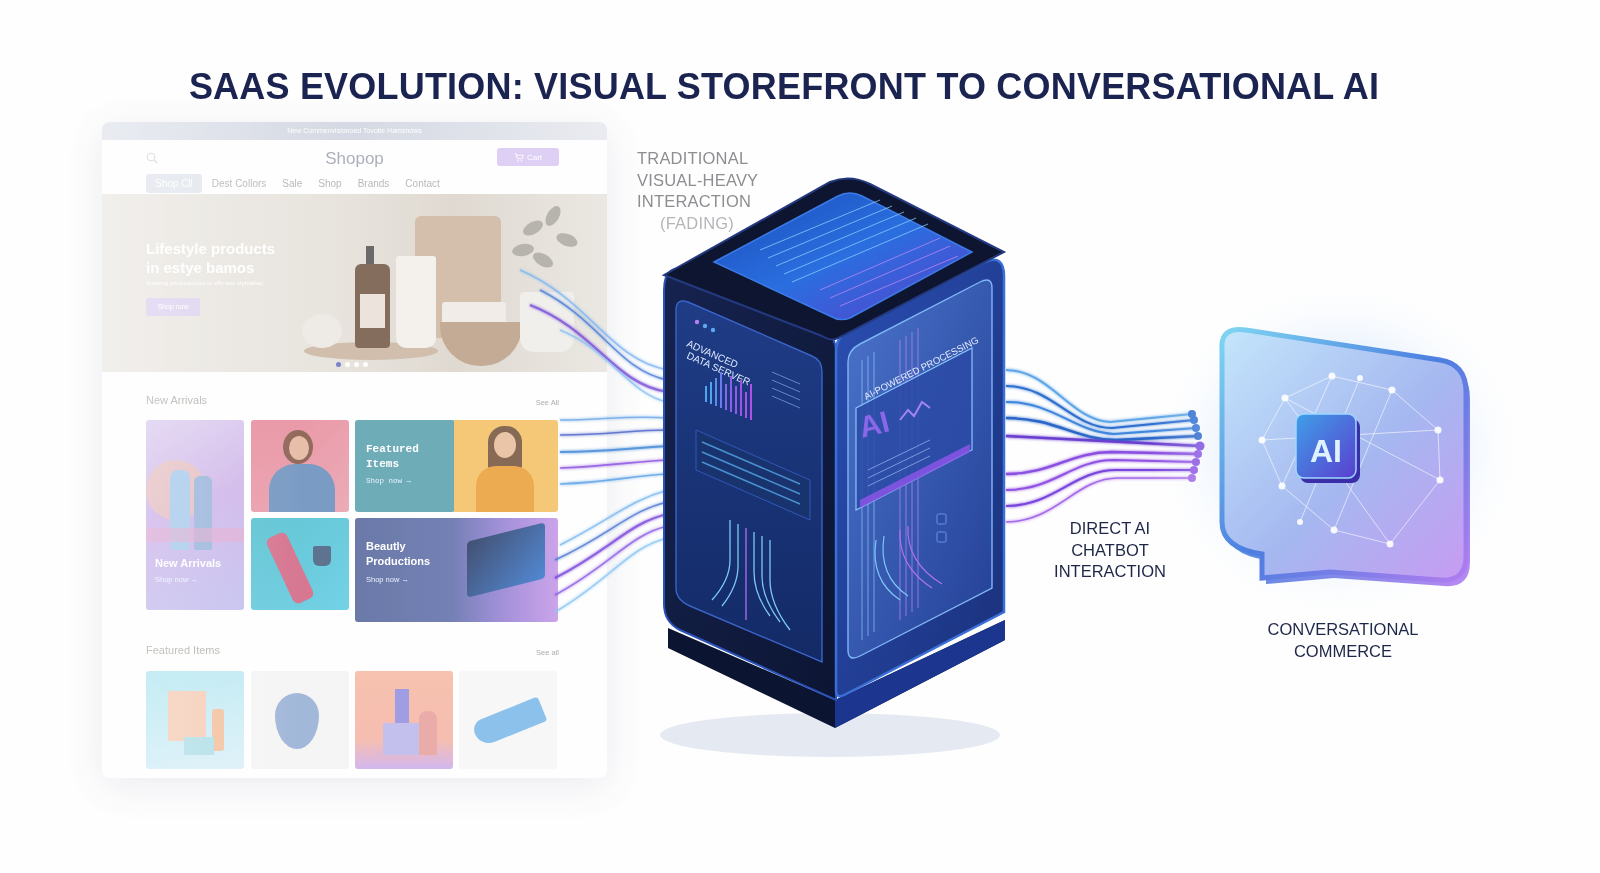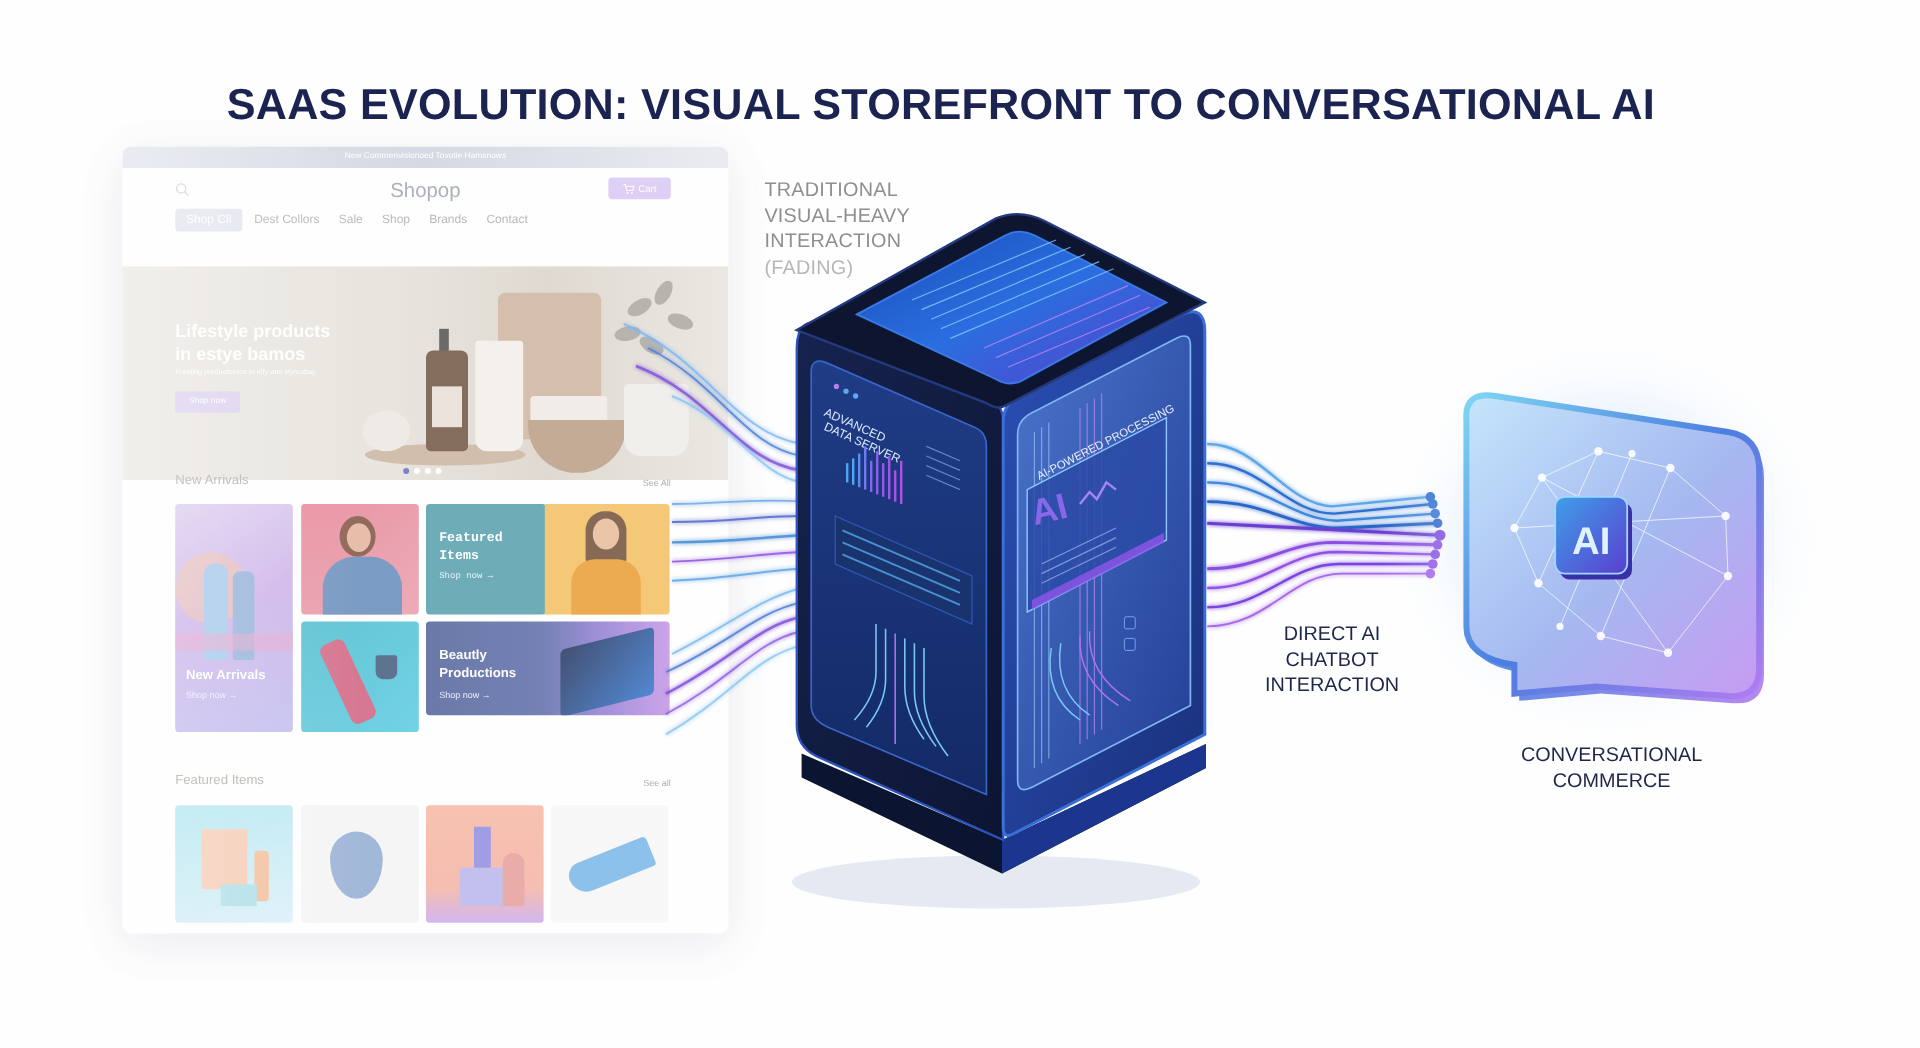--- a/index.html
+++ b/index.html
@@ -8,26 +8,26 @@
 
   .main-title { position: absolute; top: 66px; left: 0; width: 1568px; text-align: center; font-size: 36px; font-weight: 700; color: #1b2450; letter-spacing: 0.2px; }
 
   
   .store { position: absolute; left: 102px; top: 122px; width: 505px; height: 656px; background: #fff; border-radius: 8px; box-shadow: 0 8px 40px rgba(120,130,160,0.18); overflow: hidden; opacity: 0.82; }
   .store-fade { position: absolute; inset: 0; background: linear-gradient(90deg, rgba(255,255,255,0.25), rgba(255,255,255,0) 40%); pointer-events: none; }
   .announce { height: 18px; background: linear-gradient(90deg,#dde1ea,#cdd2de,#e6e8ee); color: #fff; font-size: 7px; text-align: center; line-height: 18px; }
   .store-head { position: relative; height: 54px; }
   .search-ic { position: absolute; left: 44px; top: 12px; width: 12px; height: 12px; }
   .brand { position: absolute; left: 0; right: 0; top: 9px; text-align: center; font-size: 17px; color: #9aa0ad; }
-  .cart-btn { position: absolute; right: 48px; top: 8px; width: 52px; height: 18px; border-radius: 3px; background: #d8c6f2; color: #fff; font-size: 8px; display: flex; align-items: center; justify-content: center; gap: 3px; }
+  .cart-btn { position: absolute; right: 48px; top: 8px; width: 62px; height: 18px; border-radius: 3px; background: #d8c6f2; color: #fff; font-size: 8px; display: flex; align-items: center; justify-content: center; gap: 3px; }
   .nav { position: absolute; left: 44px; top: 34px; display: flex; gap: 0; align-items: center; }
   .nav span { font-size: 10px; color: #a9aab0; padding: 4px 8px; }
   .nav .active { background: #dfe3ec; color: #fff; border-radius: 3px; padding: 4px 9px; margin-right: 2px; }
 
-  .hero { position: absolute; left: 0; top: 72px; width: 505px; height: 178px; background: linear-gradient(90deg,#e9e6e1 0%,#e4dfd8 45%,#d9d2c8 70%,#e7e3dd 100%); overflow: hidden; margin-top: 28px; }
+  .hero { position: absolute; left: 0; top: 72px; width: 505px; height: 178px; background: linear-gradient(90deg,#e9e6e1 0%,#e4dfd8 45%,#d9d2c8 70%,#e7e3dd 100%); overflow: hidden; }
   .hero-h { position: absolute; left: 44px; top: 45px; color: #fff; font-size: 15px; font-weight: 700; line-height: 19px; }
   .hero-sub { position: absolute; left: 44px; top: 86px; color: #fff; font-size: 6px; }
   .hero-btn { position: absolute; left: 44px; top: 104px; width: 54px; height: 18px; border-radius: 2px; background: #d9cdee; color: #fff; font-size: 7px; line-height: 18px; text-align: center; }
   .dots { position: absolute; left: 234px; top: 168px; display: flex; gap: 4px; }
   .dots i { width: 5px; height: 5px; border-radius: 50%; background: #fff; display: block; }
   .dots i.on { background: #5a6ac0; }
   
   .p-tray { position: absolute; left: 202px; top: 148px; width: 134px; height: 18px; border-radius: 50%; background: #c8b19b; }
   .p-bottle { position: absolute; left: 253px; top: 70px; width: 35px; height: 84px; border-radius: 6px 6px 4px 4px; background: #6b4e3c; }
   .p-bottle-label { position: absolute; left: 258px; top: 100px; width: 25px; height: 34px; background: #e9dfd5; }
@@ -42,21 +42,21 @@
 
   .sec-title { position: absolute; left: 44px; font-size: 11px; color: #a9a6a0; }
   .see-all { position: absolute; right: 48px; font-size: 7.5px; color: #9a9a9a; }
 
   .tile { position: absolute; border-radius: 3px; overflow: hidden; }
   .tile .t-h { position: absolute; color: #fff; font-size: 11px; font-weight: 700; line-height: 15px; }
   .tile .t-link { position: absolute; color: #e8f0ff; font-size: 7.5px; }
 
   
   .lbl-trad { position: absolute; left: 637px; top: 148px; font-size: 16.5px; line-height: 21.5px; color: #8e8e92; letter-spacing: 0.2px; }
-  .lbl-trad .fade { color: #b6b6ba; }
+  .lbl-trad .fade { color: #b6b6ba; margin-left: 23px; }
   .lbl-direct { position: absolute; left: 1040px; top: 518px; width: 140px; text-align: center; font-size: 16.5px; line-height: 21.5px; color: #1e2748; }
   .lbl-conv { position: absolute; left: 1243px; top: 619px; width: 200px; text-align: center; font-size: 16.5px; line-height: 21.5px; color: #1e2748; }
 
   svg.abs { position: absolute; left: 0; top: 0; }
 </style>
 </head>
 <body>
 
 <div class="stage">
 
@@ -148,21 +148,21 @@
       <div style="position:absolute;left:34px;top:6px;width:34px;height:44px;border-radius:16px 16px 4px 4px;background:#6e4a32"></div>
       <div style="position:absolute;left:40px;top:12px;width:22px;height:26px;border-radius:50%;background:#e8b996"></div>
       <div style="position:absolute;left:22px;top:46px;width:58px;height:48px;border-radius:20px 20px 0 0;background:#e99a2a"></div>
     </div>
 
     <div class="tile" style="left:149px;top:396px;width:98px;height:92px;background:linear-gradient(135deg,#3fb8c9,#56c9e2);">
       <div style="position:absolute;left:28px;top:14px;width:22px;height:72px;border-radius:6px;background:#cf5a7a;transform:rotate(-25deg)"></div>
       <div style="position:absolute;left:62px;top:28px;width:18px;height:20px;border-radius:2px 2px 6px 6px;background:#3b5579"></div>
     </div>
 
-    <div class="tile" style="left:253px;top:396px;width:203px;height:78px;background:linear-gradient(90deg,#4a5d95 0%,#5766a6 48%,#8a77cf 70%,#c191e6 100%);">
+    <div class="tile" style="left:253px;top:396px;width:203px;height:104px;background:linear-gradient(90deg,#4a5d95 0%,#5766a6 48%,#8a77cf 70%,#c191e6 100%);">
       <div style="position:absolute;left:112px;top:14px;width:78px;height:56px;border-radius:4px;background:linear-gradient(135deg,#1b2b55,#2d6fc9);transform:skewY(-14deg)"></div>
       <div class="t-h" style="left:11px;top:21px">
         <div>Beautly</div>
         <div>Productions</div>
       </div>
       <div class="t-link" style="left:11px;top:57px">Shop now →</div>
     </div>
 
     <div class="sec-title" style="top:522px">Featured Items</div>
     <div class="see-all" style="top:526px">See all</div>

